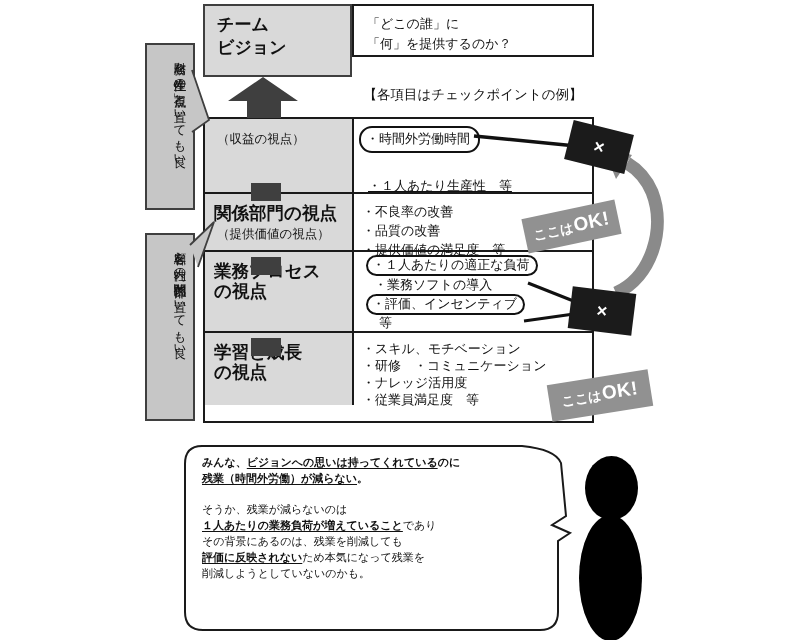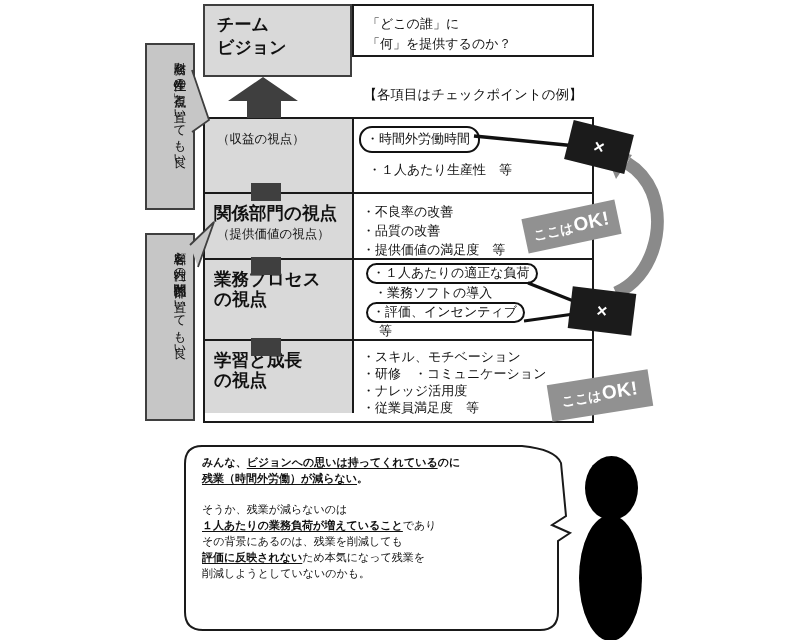--- a/index.html
+++ b/index.html
@@ -18,30 +18,30 @@
   
   .callout{background:#c6c6c6;border:2px solid #3f3f3f;writing-mode:vertical-rl;
            font-size:12.5px;line-height:1.75;padding:7px 3px;letter-spacing:.5px;}
   .callout1{left:145px;top:43px;width:50px;height:167px;}
   .callout2{left:145px;top:233px;width:50px;height:188px;}
 
   
   .bsc{left:203px;top:117px;width:391px;height:306px;border:2px solid #1a1a1a;background:#fff;}
   .row{display:flex;box-sizing:border-box;}
   .row+.row{border-top:2px solid #1a1a1a;}
-  .r1{height:73px;} .r2{height:66px;} .r3{height:81px;gap:7px;} .r4{height:74px;}
+  .r1{height:73px;} .r2{height:58px;} .r3{height:81px;gap:7px;} .r4{height:74px;}
   .cell-l{width:149px;box-sizing:border-box;background:#d9d9d9;border-right:2px solid #1a1a1a;
           padding:9px 0 0 9px;}
   .cell-l .t{font-size:17.5px;font-weight:bold;line-height:1.15;}
   .cell-l .s{font-size:12.5px;margin-top:3px;padding-left:3px;}
   .cell-r{flex:1;box-sizing:border-box;font-size:13px;}
   .pill{display:inline-block;border:2px solid #111;border-radius:13px;padding:2px 8px 3px 5px;text-align:center;}
   .item{padding-left:9px;}
   .r1 .cell-r{padding:7px 0 0 5px;}
-  .r1 .item{margin-top:8px;}
+  .r1 .item{margin-top:24px;text-decoration:underline;}
   .r2 .cell-r{padding:9px 0 0 8px;line-height:1.45;}
   .r3 .cell-r{padding:3px 0 0 5px;line-height:1.22;}
   .r3 .pill{padding:0 6px 1px 4px;border-radius:11px;}
   .r3 .item{padding-left:8px;margin:1px 0;}
   .r3 .etc{padding-left:13px;}
   .r4 .cell-r{padding:7px 0 0 8px;line-height:1.32;}
 
   .connector{width:30px;height:18px;background:#3f3f3f;left:251px;}
 
   

